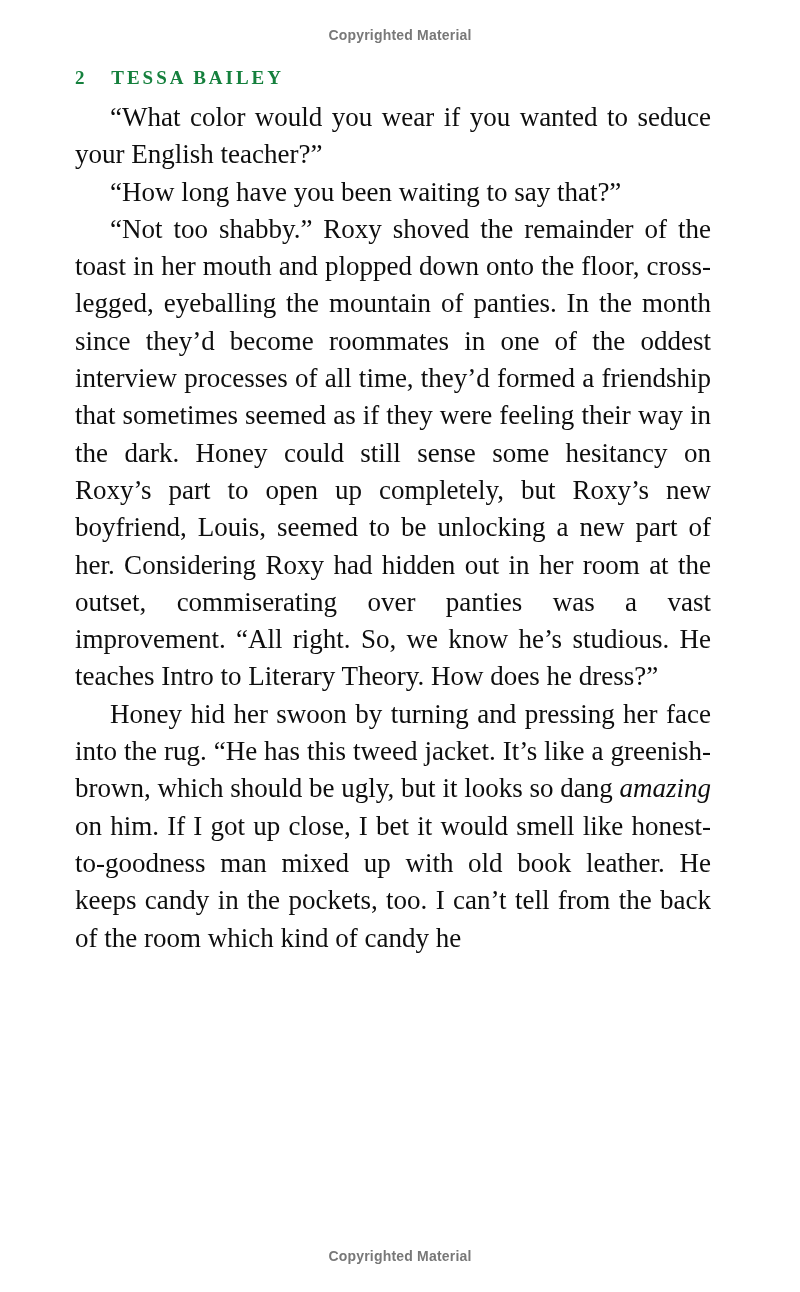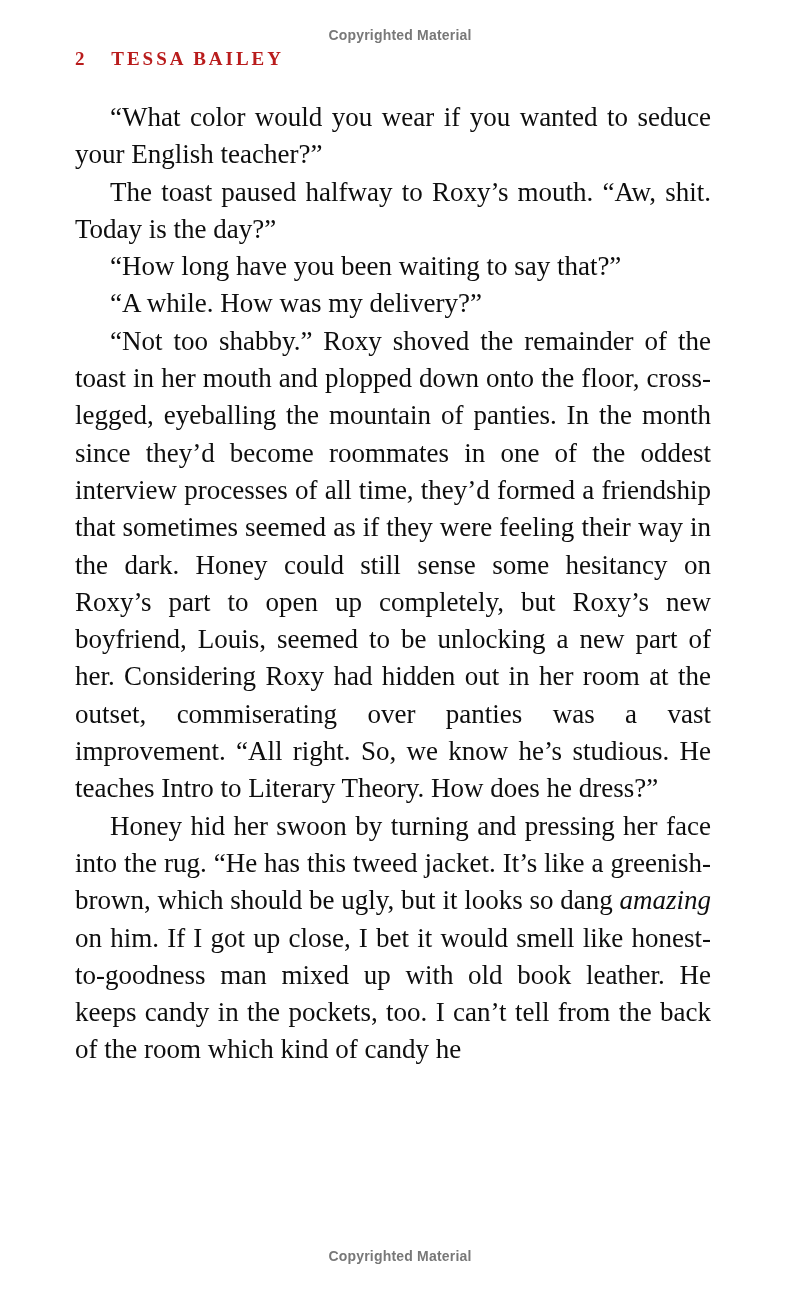--- a/index.html
+++ b/index.html
@@ -25,24 +25,24 @@
     font-weight: bold;
     font-size: 14px;
     color: #787878;
     letter-spacing: 0.2px;
   }
   .copyright.top { top: 27px; }
   .copyright.bottom { top: 1248px; }
   .running-header {
     position: absolute;
     left: 75px;
-    top: 48px;
+    top: 67px;
     font-size: 19px;
     font-weight: bold;
-    color: #b91c1c;
+    color: #15803d;
   }
   .running-header .pagenum {
     display: inline-block;
     margin-right: 22px;
     letter-spacing: 0;
   }
   .running-header .author {
     letter-spacing: 3px;
   }
   .body-text {
@@ -71,22 +71,20 @@
 
   <div class="copyright top">Copyrighted Material</div>
 
   <div class="running-header">
     <span class="pagenum">2</span>
     <span class="author">TESSA BAILEY</span>
   </div>
 
   <div class="body-text" id="body-text">
       <p><span>“What color would you wear if you wanted to seduce your English teacher?”</span></p>
-      <p><span>The toast paused halfway to Roxy’s mouth. “Aw, shit. Today is the day?”</span></p>
       <p><span>“How long have you been waiting to say that?”</span></p>
-      <p><span>“A while. How was my delivery?”</span></p>
       <p><span>“Not too shabby.” Roxy shoved the remainder of the toast in her mouth and plopped down onto the floor, cross-legged, eyeballing the mountain of panties. In the month since they’d become roommates in one of the oddest interview processes of all time, they’d formed a friendship that sometimes seemed as if they were feeling their way in the dark. Honey could still sense some hesitancy on Roxy’s part to open up completely, but Roxy’s new boyfriend, Louis, seemed to be unlocking a new part of her. Considering Roxy had hidden out in her room at the outset, commiserating over panties was a vast improvement. “All right. So, we know he’s studious. He teaches Intro to Literary Theory. How does he dress?”</span></p>
       <p><span>Honey hid her swoon by turning and pressing her face into the rug. “He has this tweed jacket. It’s like a greenish-brown, which should be ugly, but it looks so dang </span><em>amazing</em><span> on him. If I got up close, I bet it would smell like honest-to-goodness man mixed up with old book leather. He keeps candy in the pockets, too. I can’t tell from the back of the room which kind of candy he</span></p>
     </div>
 
   <div class="copyright bottom">Copyrighted Material</div>
 
 </div>
 
 </body></html>

